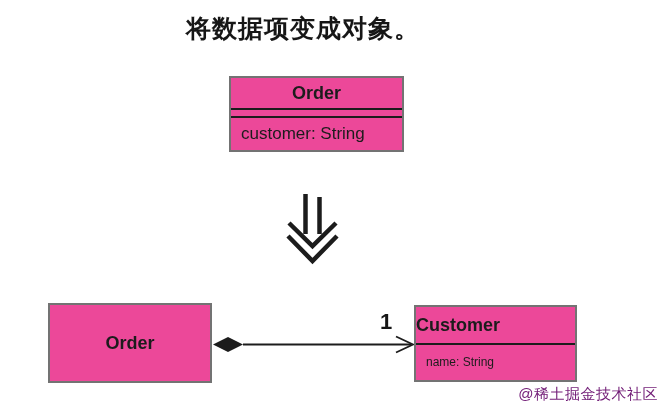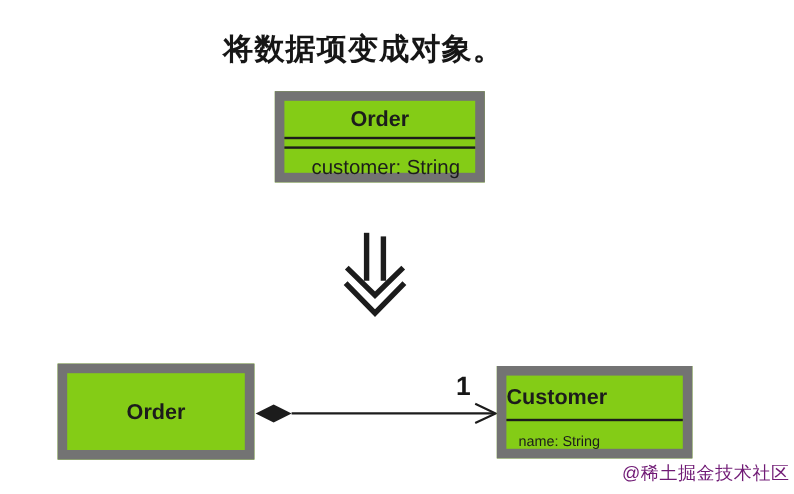--- a/index.html
+++ b/index.html
@@ -7,49 +7,48 @@
     position: relative;
     width: 662px;
     height: 412px;
     background: #ffffff;
     font-family: "Liberation Sans", sans-serif;
     color: #1c1c1c;
     overflow: hidden;
   }
   .title {
     position: absolute;
-    top: 24px;
+    top: 12px;
     left: 303px;
     transform: translateX(-50%);
     font-size: 25px;
     font-weight: 700;
     letter-spacing: 1px;
     white-space: nowrap;
     color: #161616;
   }
   .uml-box {
     position: absolute;
-    border: 8px solid #737373;
-    background: #84cc16;
+    border: 2px solid #737373;
+    background: #ec4899;
     box-sizing: border-box;
   }
   
   .box-before { left: 229px; top: 76px; width: 175px; height: 76px; }
   .box-before .compartment-title {
     height: 30px; line-height: 30px; text-align: center;
     font-weight: 700; font-size: 18px;
     border-bottom: 2px solid #1c1c1c;
   }
   .box-before .sep-gap { height: 6px; }
   .box-before .compartment-attrs {
     border-top: 2px solid #1c1c1c;
     height: 32px; line-height: 32px;
     padding-left: 10px;
     font-size: 17px;
-    text-align: center;
   }
   
   .box-order2 { left: 48px; top: 303px; width: 164px; height: 80px; }
   .box-order2 .solo-name {
     height: 100%; display: flex; align-items: center; justify-content: center;
     font-weight: 700; font-size: 18px;
   }
   
   .box-customer { left: 414px; top: 305px; width: 163px; height: 77px; }
   .box-customer .compartment-title {

